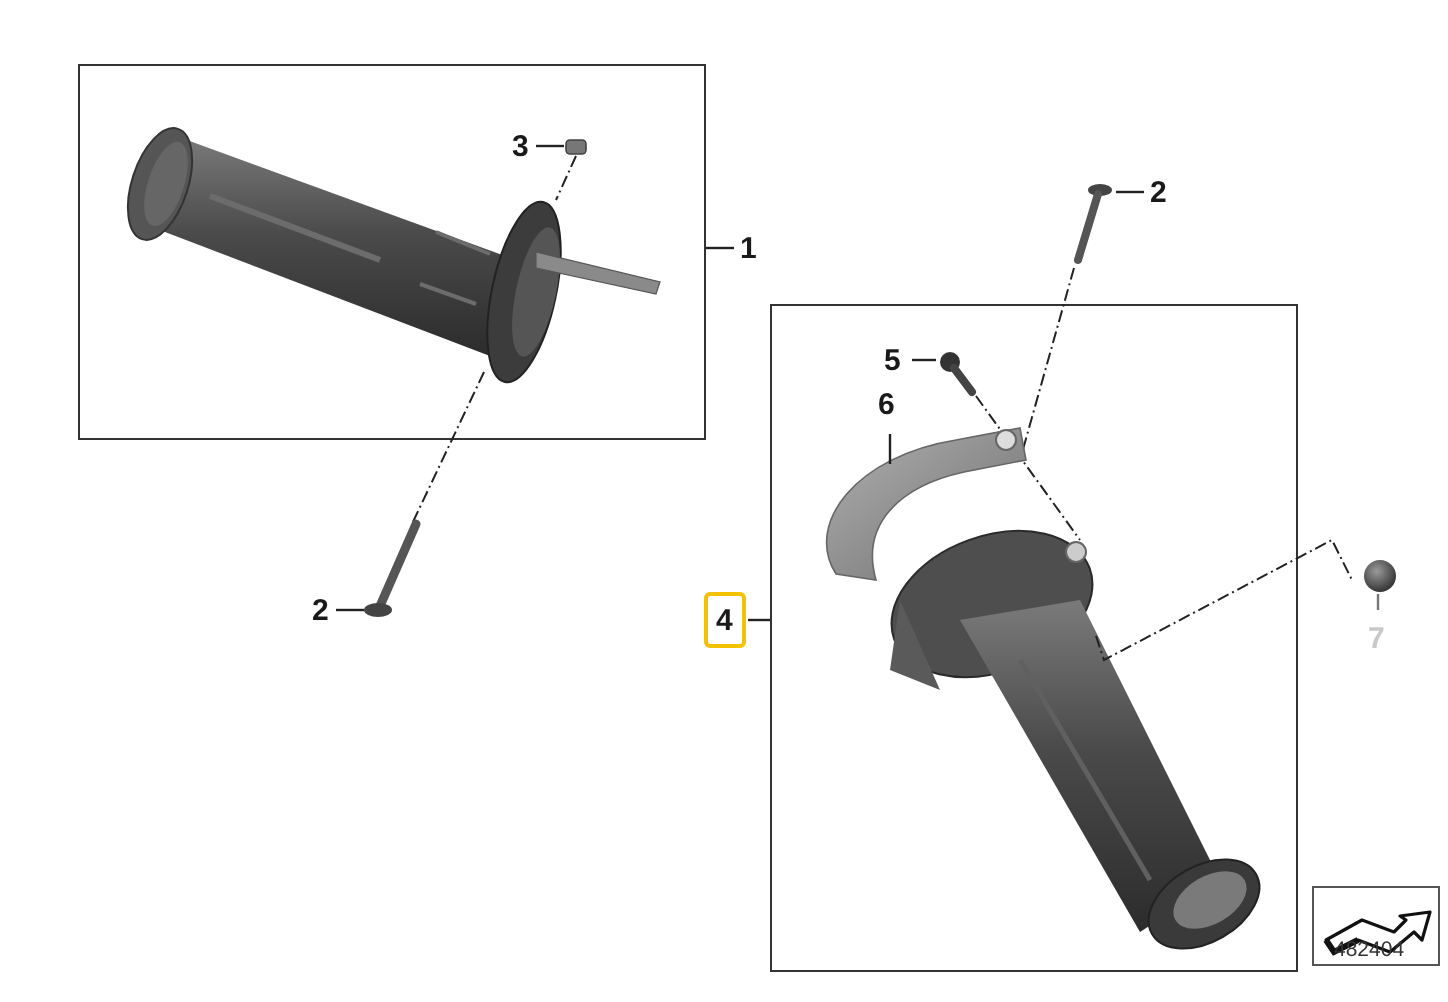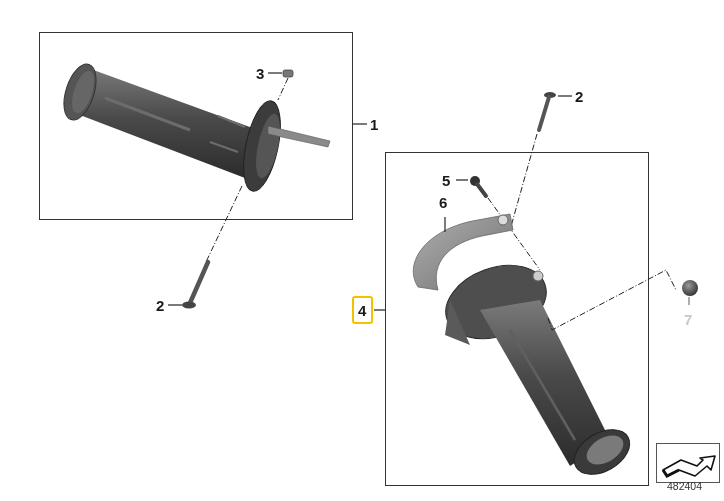--- a/index.html
+++ b/index.html
@@ -111,13 +111,13 @@
 <div class="label" style="left:442px;top:173px;">5</div>
 <div class="label" style="left:439px;top:195px;">6</div>
 <div class="label grey" style="left:684px;top:312px;">7</div>
 
 <div class="navbox" style="left:656px;top:443px;width:64px;height:40px;">
   <svg width="64" height="40" viewBox="0 0 64 40">
     <path d="M6,26 L24,16 L40,22 L46,16 L43,14 L58,12 L54,26 L50,22 L38,32 L22,26 L10,32 Z" fill="#fff" stroke="#111" stroke-width="1.6" stroke-linejoin="round"></path>
     <path d="M6,26 L10,32 L22,26" fill="none" stroke="#111" stroke-width="3"></path>
   </svg>
 </div>
-<div class="ref" style="left:667px;top:480px;">482404</div>
+<div class="ref" style="left:667px;top:469px;">482404</div>
 
 </body></html>

